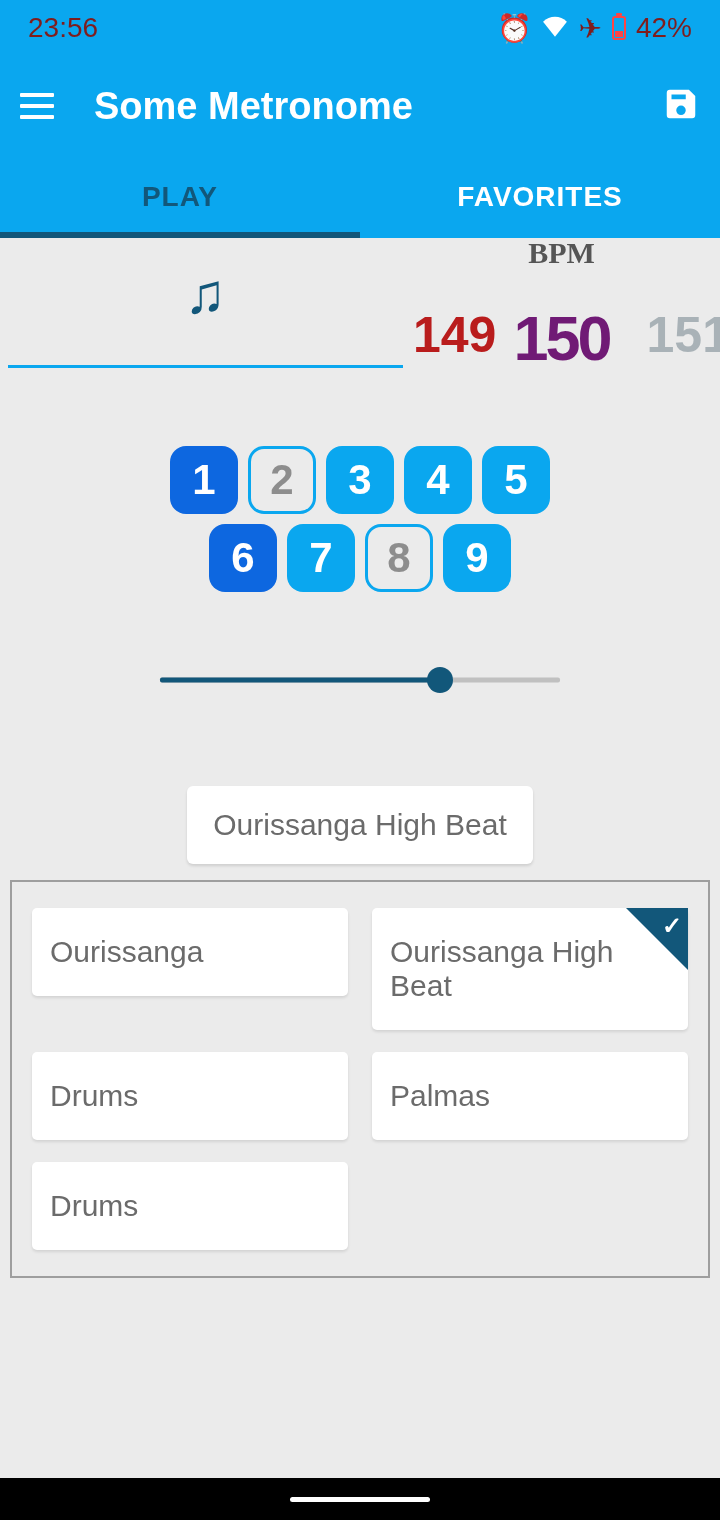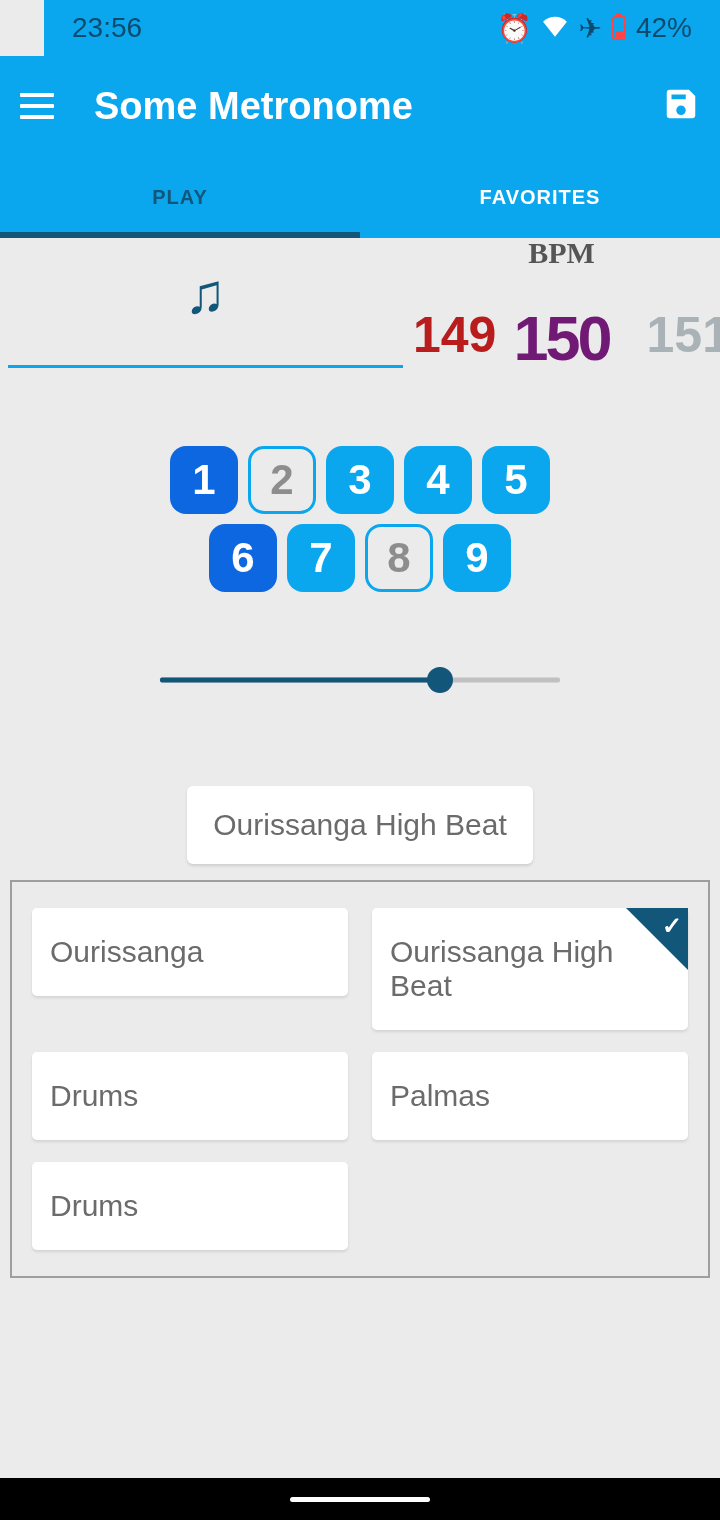--- a/index.html
+++ b/index.html
@@ -11,24 +11,23 @@
       overflow: hidden;
       position: relative;
     }
     .status-bar {
       height: 56px;
       background: #0aa7ef;
       display: flex;
       justify-content: space-between;
       align-items: center;
       padding: 0 28px;
-      color: #0c4a6e;
+      color: #7f1d1d;
       font-size: 28px;
       font-weight: 500;
-      margin-left: 44px;
     }
     .status-right { display: flex; align-items: center; gap: 10px; }
     .app-bar {
       height: 100px;
       background: #0aa7ef;
       display: flex;
       align-items: center;
       padding: 0 20px;
       gap: 40px;
     }
@@ -54,21 +53,21 @@
       height: 82px;
       background: #0aa7ef;
       display: flex;
     }
     .tab {
       flex: 1;
       display: flex;
       align-items: center;
       justify-content: center;
       color: #fff;
-      font-size: 20px;
+      font-size: 28px;
       font-weight: 600;
       letter-spacing: 1px;
       position: relative;
     }
     .tab.active { color: #12577a; }
     .tab.active::after {
       content: "";
       position: absolute;
       bottom: 0; left: 0; right: 0;
       height: 6px;

